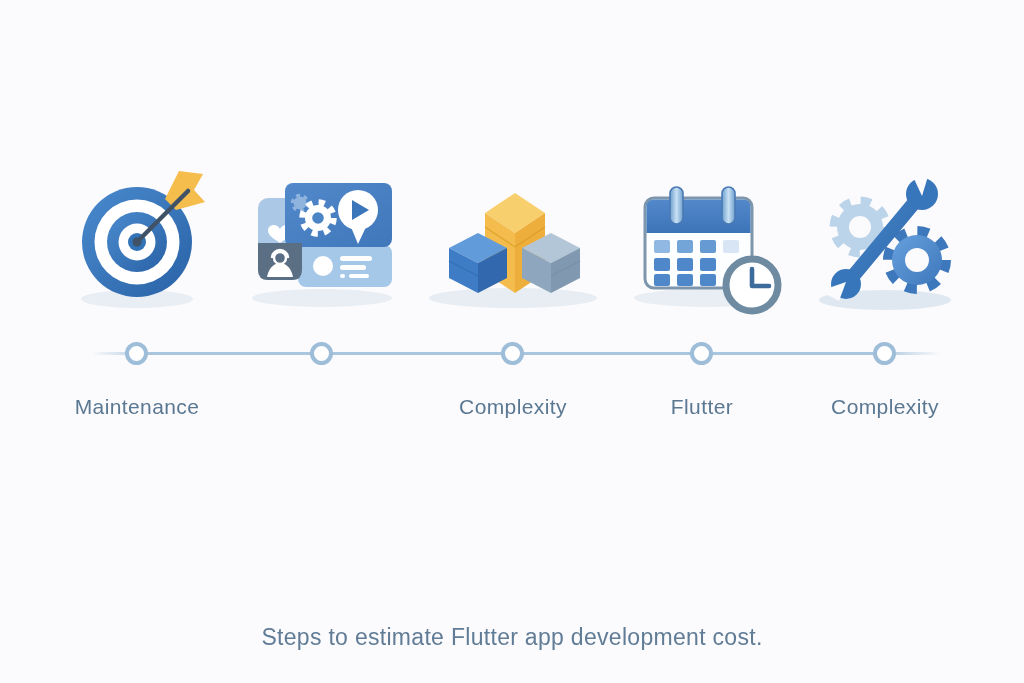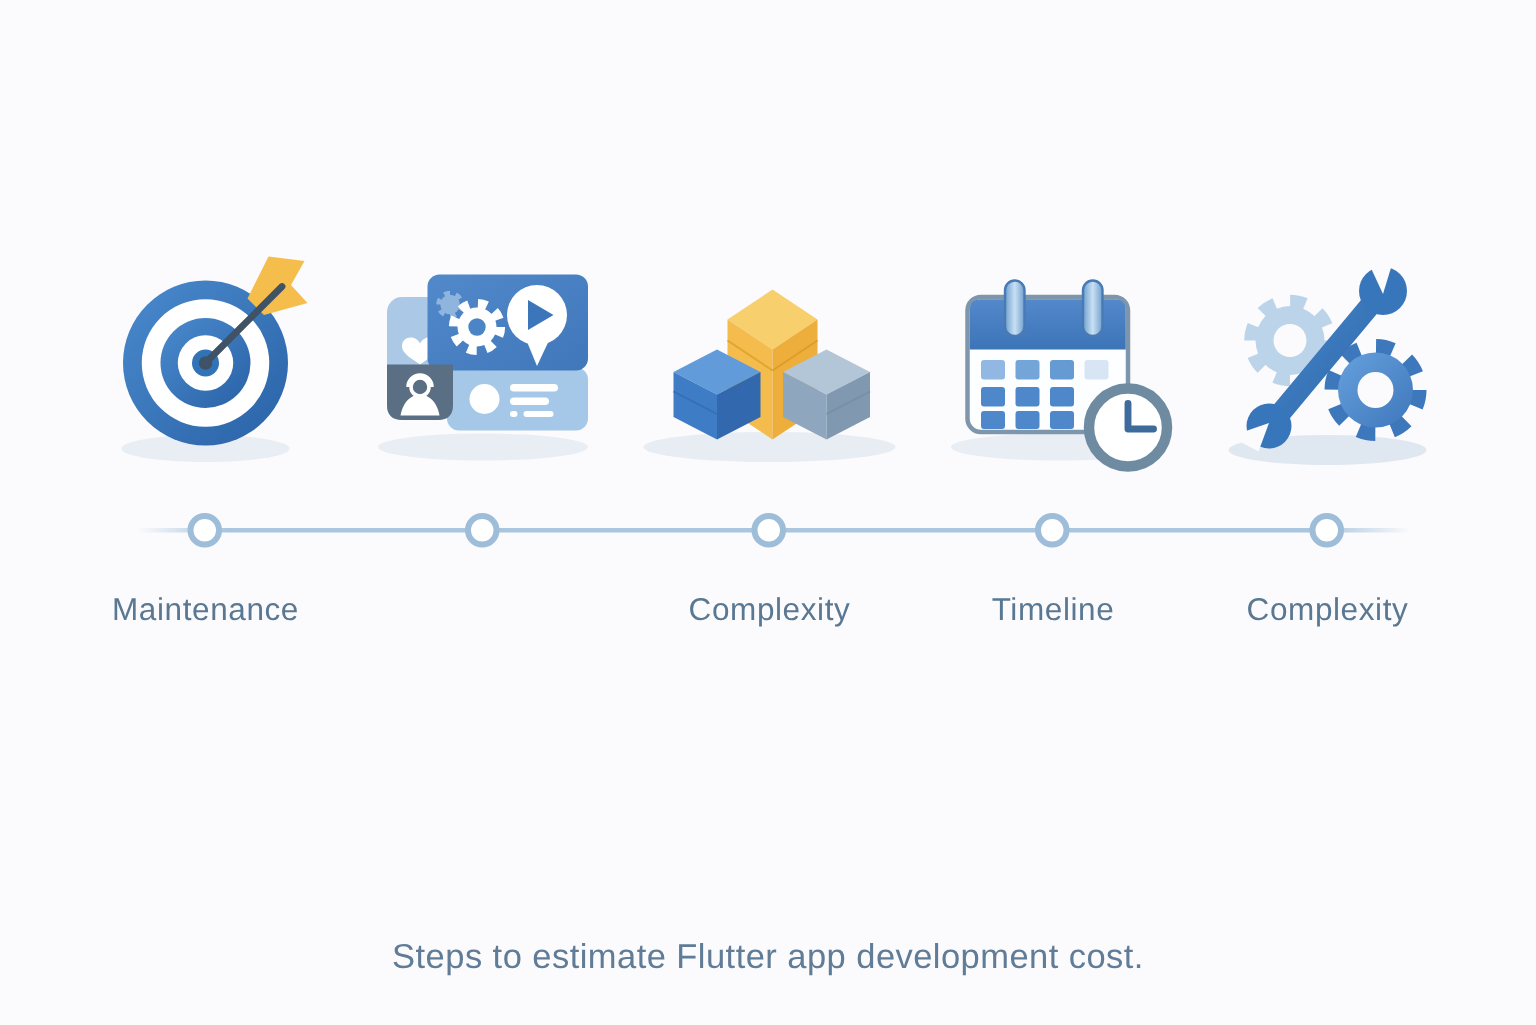--- a/index.html
+++ b/index.html
@@ -150,21 +150,21 @@
       <rect x="44" y="93" width="16" height="13" rx="2" fill="#4E87CA"></rect>
       <rect x="67" y="93" width="16" height="13" rx="2" fill="#4E87CA"></rect>
       <rect x="90" y="93" width="16" height="13" rx="2" fill="#4E87CA"></rect>
       <rect x="44" y="109" width="16" height="12" rx="2" fill="#4E87CA"></rect>
       <rect x="67" y="109" width="16" height="12" rx="2" fill="#4E87CA"></rect>
       <rect x="90" y="109" width="16" height="12" rx="2" fill="#4E87CA"></rect>
 
       <circle cx="142" cy="120" r="26" fill="#FFFFFF" stroke="#6E8BA2" stroke-width="7"></circle>
       <polyline points="142,104 142,121 159,121" fill="none" stroke="#3D6B9C" stroke-width="4.6" stroke-linecap="round" stroke-linejoin="round"></polyline>
     </svg>
-    <div class="step-label">Timeline</div>
+    <div class="step-label">Flutter</div>
   </div>
 
   <div class="step step-4">
     <svg width="184" height="158" viewBox="0 0 184 158">
       <defs>
         <linearGradient id="wrg" x1="0" y1="0" x2="1" y2="1">
           <stop offset="0" stop-color="#4688CC"></stop>
             <stop offset="1" stop-color="#2E66A8"></stop>
         </linearGradient>
         <linearGradient id="gearb" x1="0" y1="0" x2="1" y2="1">

